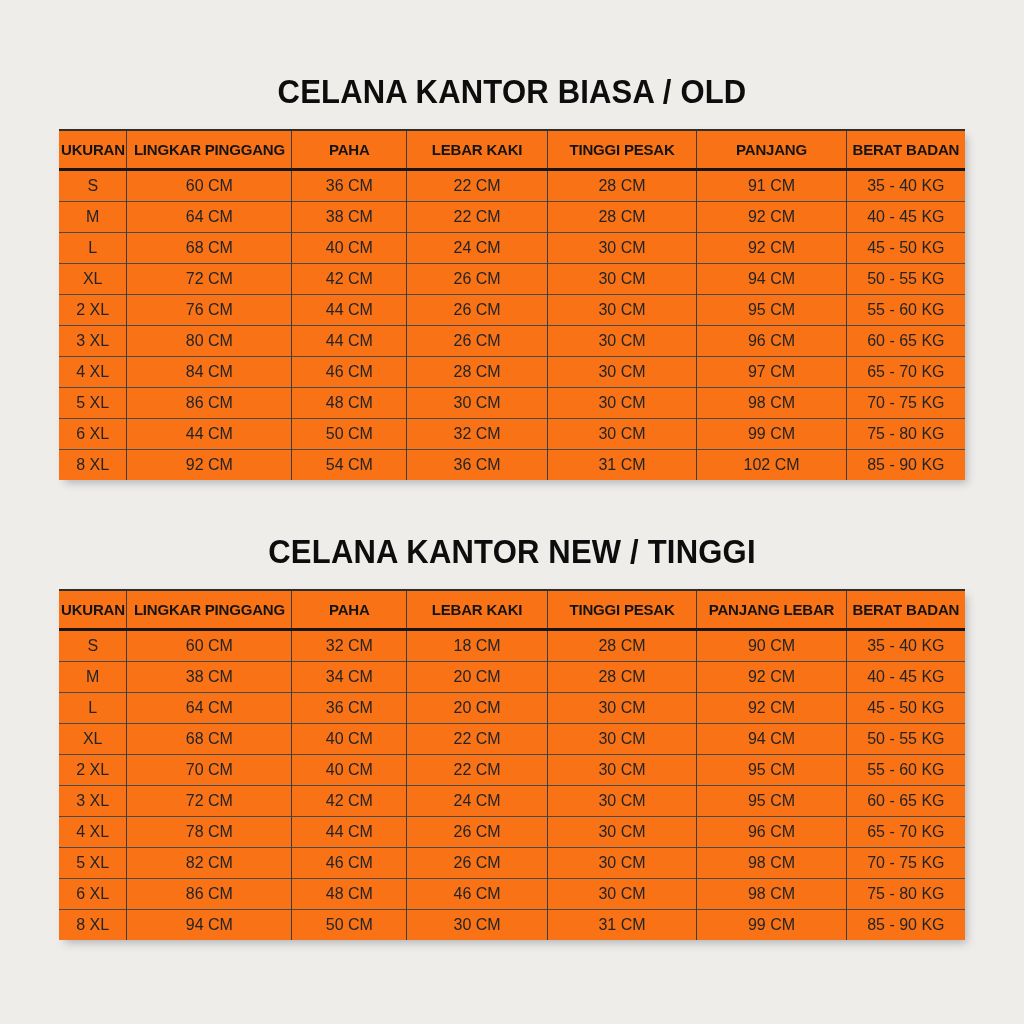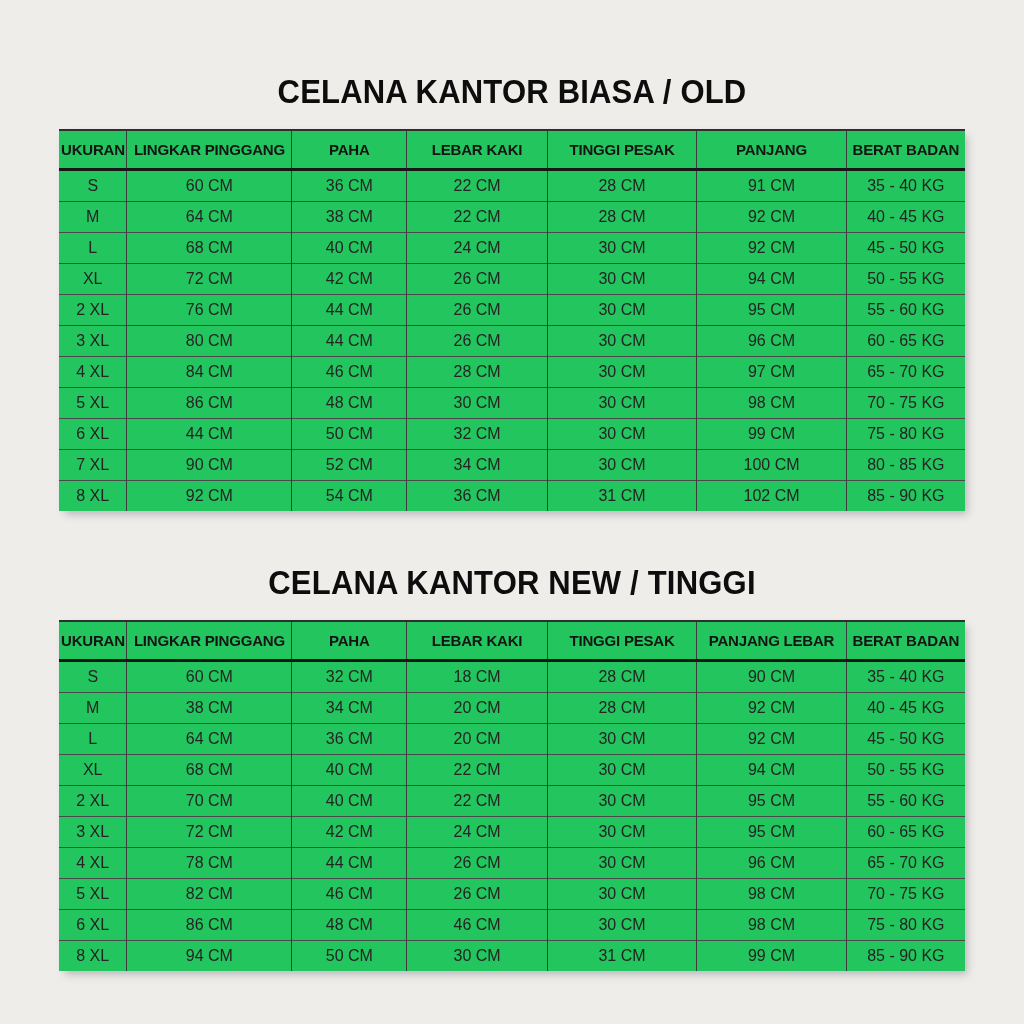--- a/index.html
+++ b/index.html
@@ -27,21 +27,21 @@
     transform: scaleY(1.06);
   }
   section.second .chart-title {
     margin-top: 54px;
   }
   table.size-table {
     width: 906px;
     margin: 0 auto;
     border-collapse: collapse;
     table-layout: fixed;
-    background: #22c55e;
+    background: #f97316;
     box-shadow: 4px 5px 8px -2px rgba(108, 112, 122, 0.45);
   }
   .size-table th {
     font-size: 15px;
     font-weight: bold;
     padding: 10px 2px;
     text-align: center;
     color: #141414;
     border-top: 2px solid #2e2e2e;
     border-bottom: 3px solid #161616;
@@ -166,29 +166,20 @@
           <tr>
             <td>6 XL</td>
             <td>44 CM</td>
             <td>50 CM</td>
             <td>32 CM</td>
             <td>30 CM</td>
             <td>99 CM</td>
             <td>75 - 80 KG</td>
           </tr>
           <tr>
-            <td>7 XL</td>
-            <td>90 CM</td>
-            <td>52 CM</td>
-            <td>34 CM</td>
-            <td>30 CM</td>
-            <td>100 CM</td>
-            <td>80 - 85 KG</td>
-          </tr>
-          <tr>
             <td>8 XL</td>
             <td>92 CM</td>
             <td>54 CM</td>
             <td>36 CM</td>
             <td>31 CM</td>
             <td>102 CM</td>
             <td>85 - 90 KG</td>
           </tr>
         </tbody>
     </table>

